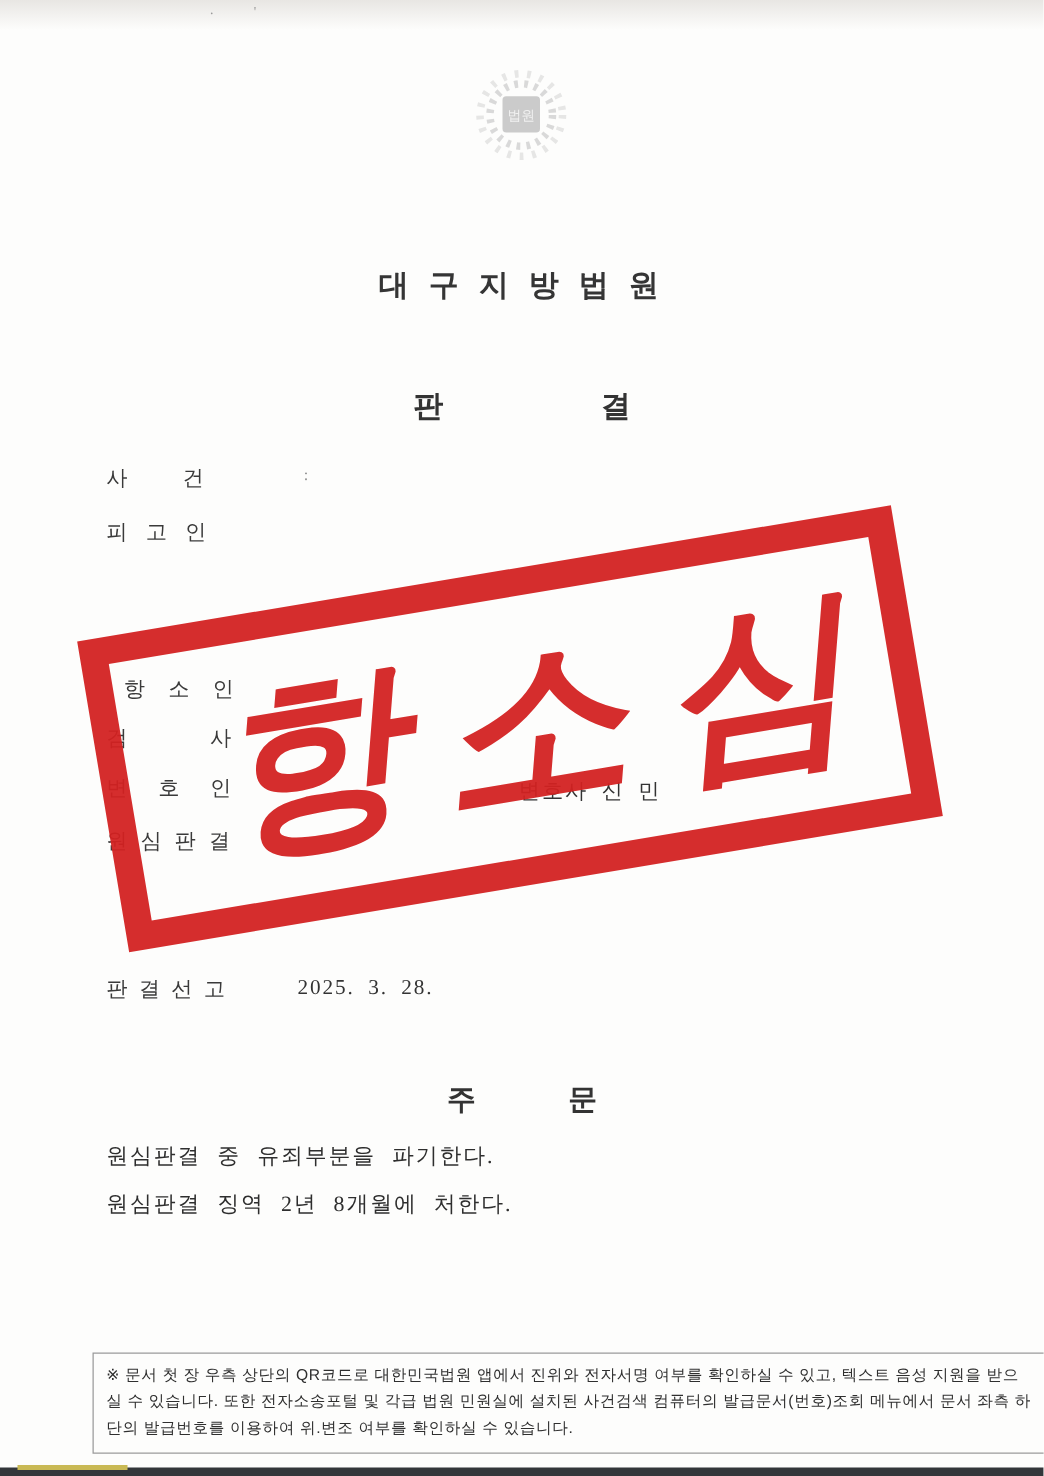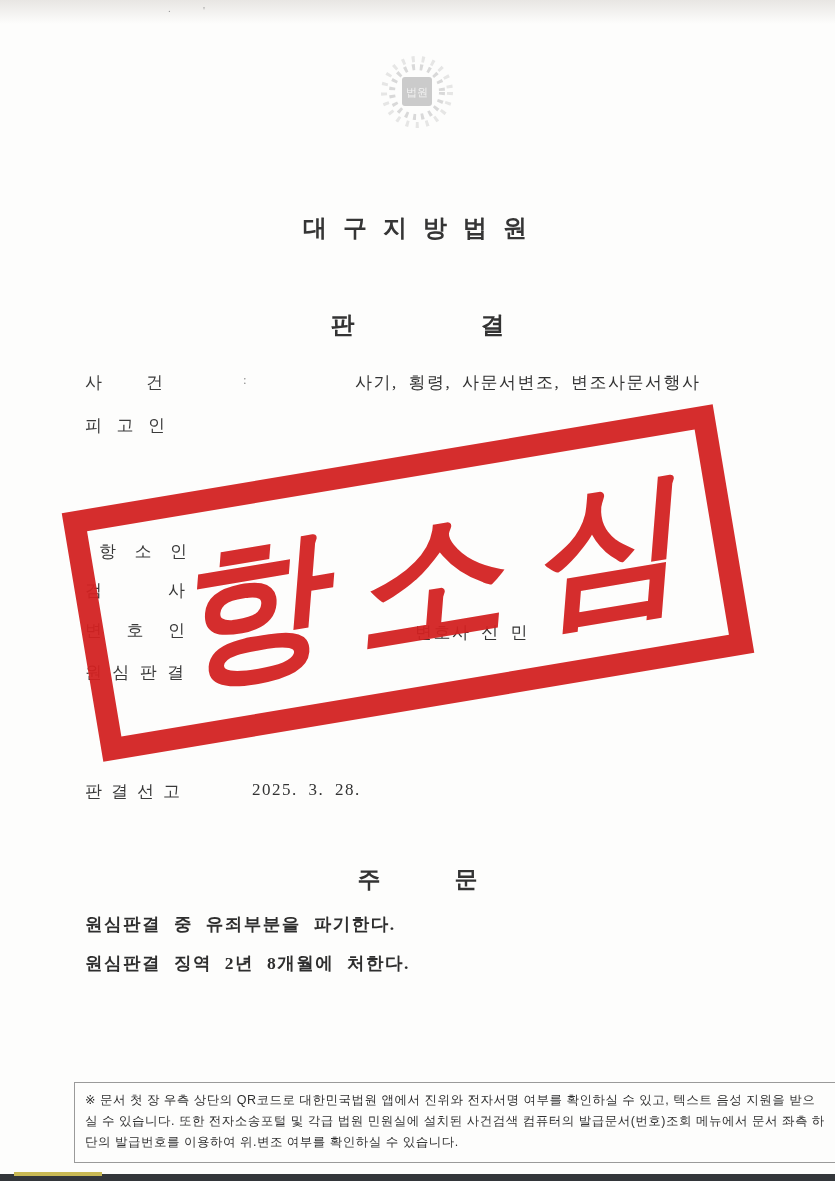--- a/index.html
+++ b/index.html
@@ -33,21 +33,21 @@
     position:absolute;display:flex;justify-content:space-between;
     font-size:17px;color:#3a3a3a;
   }
   .row-value{
     position:absolute;font-size:17px;color:#333;
     letter-spacing:1.5px;word-spacing:5px;white-space:nowrap;
   }
   .colon-mark{position:absolute;left:243px;top:372px;font-size:13px;color:#8f8f8f;}
   .order-line{
     position:absolute;left:85px;font-size:17.5px;color:#2e2e2e;
-    letter-spacing:1.5px;word-spacing:7px;white-space:nowrap;font-weight:bold;
+    letter-spacing:1.5px;word-spacing:7px;white-space:nowrap;
   }
   .stamp{
     position:absolute;left:78px;top:457px;width:660px;height:252px;
     box-sizing:border-box;border:22px solid #d32121;
     transform:rotate(-9.5deg);opacity:.94;
     display:flex;align-items:center;padding-left:70px;
   }
   .stamp-text{
     font-size:150px;font-weight:700;font-style:italic;
     letter-spacing:30px;color:#d32121;line-height:1;
@@ -83,21 +83,20 @@
   <div class="two-char-heading doc-title">
     <span>판</span>
     <span>결</span>
   </div>
 
   <div class="row-label" style="left:85px;top:371px;width:78px">
     <span>사</span>
     <span>건</span>
   </div>
   <span class="colon-mark">:</span>
-  <span class="row-value" style="left:355px;top:371px">사기, 횡령, 사문서변조, 변조사문서행사</span>
 
   <div class="row-label" style="left:85px;top:414px;width:80px">
     <span>피</span>
     <span>고</span>
     <span>인</span>
   </div>
 
   <div class="row-label" style="left:99px;top:540px;width:88px">
     <span>항</span>
     <span>소</span>
@@ -122,21 +121,21 @@
     <span>판</span>
     <span>결</span>
   </div>
 
   <div class="row-label" style="left:85px;top:780px;width:95px">
     <span>판</span>
     <span>결</span>
     <span>선</span>
     <span>고</span>
   </div>
-  <span class="row-value" style="left:252px;top:780px">2025. 3. 28.</span>
+  <span class="row-value" style="left:238px;top:780px">2025. 3. 28.</span>
 
   <div class="two-char-heading order-heading">
     <span>주</span>
     <span>문</span>
   </div>
   <div class="order-line" style="top:912px">원심판결 중 유죄부분을 파기한다.</div>
   <div class="order-line" style="top:951px">원심판결 징역 2년 8개월에 처한다.</div>
 
   <div class="stamp">
     <span class="stamp-text">항소심</span>

